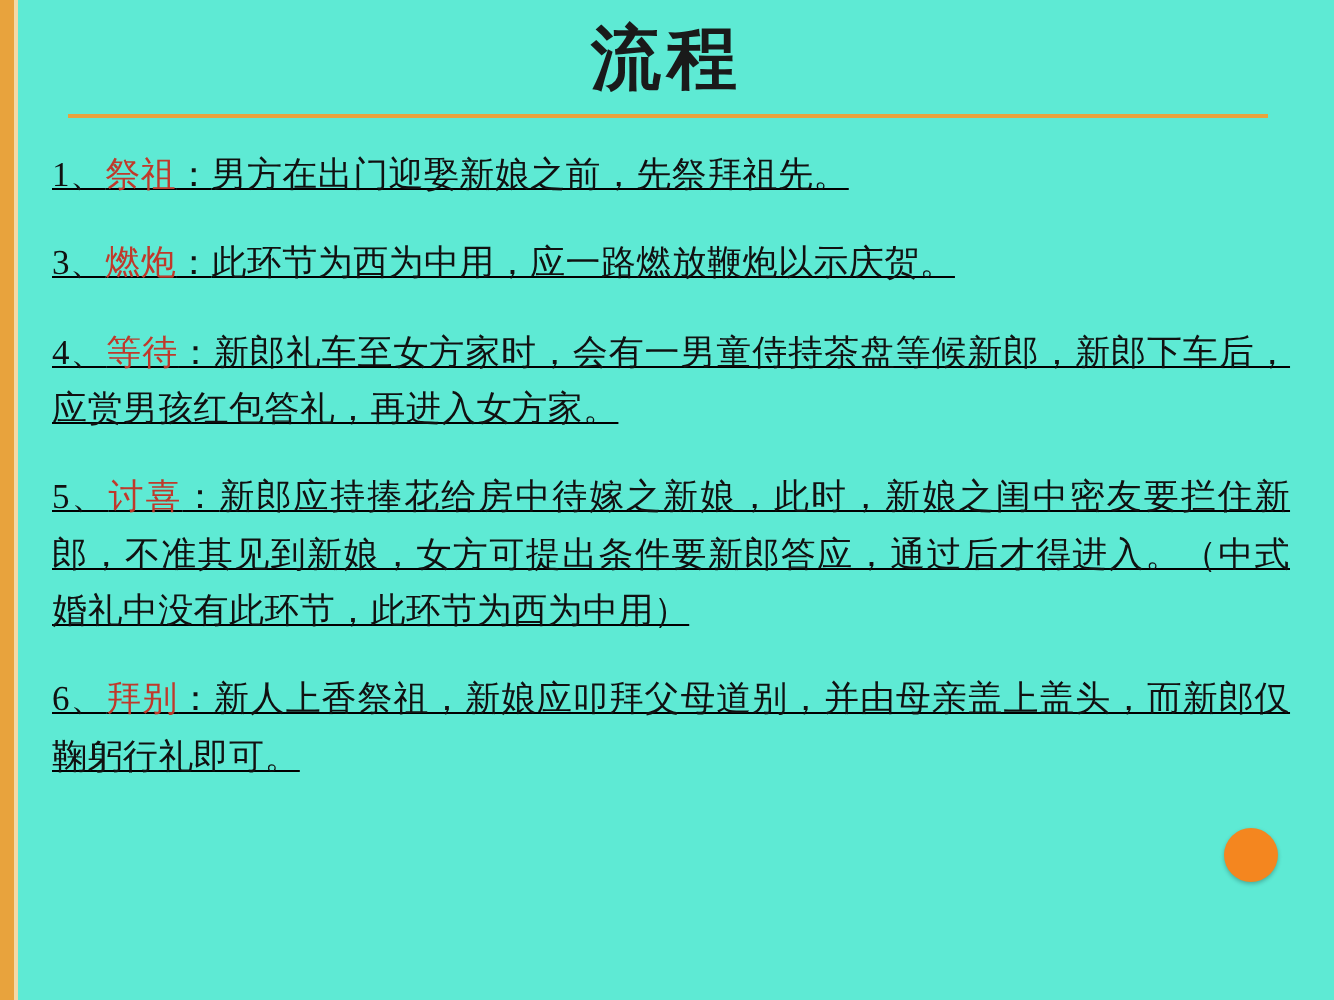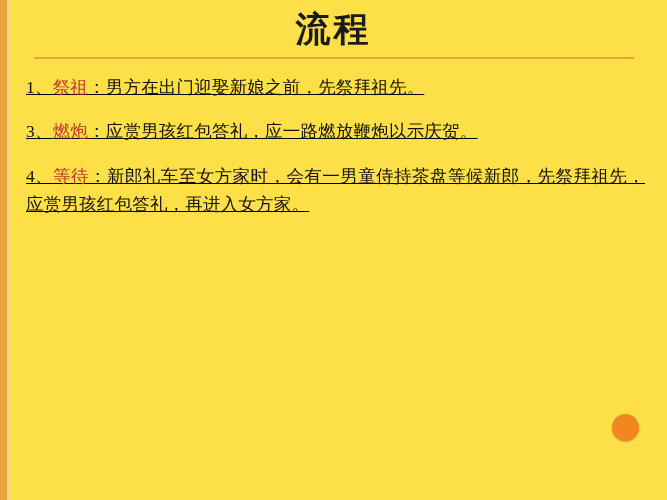--- a/index.html
+++ b/index.html
@@ -10,21 +10,21 @@
     width: 667px;
     height: 500px;
     background: #fdfbf5;
     font-family: "Liberation Serif", serif;
     overflow: hidden;
     position: relative;
   }
   .slide {
     position: absolute;
     inset: 0;
-    background: #fde047;
+    background: #5eead4;
   }
   .left-bar {
     position: absolute;
     left: 0;
     top: 0;
     width: 7px;
     height: 100%;
     background: #e8a33d;
   }
   .left-bar-inner {
@@ -97,25 +97,31 @@
   <div class="title-rule"></div>
 
   <div class="content">
 
     <div class="item">
       <span class="num">1、</span><span class="kw">祭祖</span><span class="sep">：</span><span class="body-text">男方在出门迎娶新娘之前，先祭拜祖先。</span>
     </div>
 
 
     <div class="item">
-      <span class="num">3、</span><span class="kw">燃炮</span><span class="sep">：</span><span class="body-text">应赏男孩红包答礼，应一路燃放鞭炮以示庆贺。</span>
+      <span class="num">3、</span><span class="kw">燃炮</span><span class="sep">：</span><span class="body-text">此环节为西为中用，应一路燃放鞭炮以示庆贺。</span>
     </div>
 
     <div class="item">
-      <span class="num">4、</span><span class="kw">等待</span><span class="sep">：</span><span class="body-text">新郎礼车至女方家时，会有一男童侍持茶盘等候新郎，先祭拜祖先，应赏男孩红包答礼，再进入女方家。</span>
+      <span class="num">4、</span><span class="kw">等待</span><span class="sep">：</span><span class="body-text">新郎礼车至女方家时，会有一男童侍持茶盘等候新郎，新郎下车后，应赏男孩红包答礼，再进入女方家。</span>
     </div>
 
+    <div class="item">
+      <span class="num">5、</span><span class="kw">讨喜</span><span class="sep">：</span><span class="body-text">新郎应持捧花给房中待嫁之新娘，此时，新娘之闺中密友要拦住新郎，不准其见到新娘，女方可提出条件要新郎答应，通过后才得进入。（中式婚礼中没有此环节，此环节为西为中用）</span>
+    </div>
 
+    <div class="item">
+      <span class="num">6、</span><span class="kw">拜别</span><span class="sep">：</span><span class="body-text">新人上香祭祖，新娘应叩拜父母道别，并由母亲盖上盖头，而新郎仅鞠躬行礼即可。</span>
+    </div>
 
   </div>
 
   <div class="dot"></div>
 </div>
 
 </body></html>

